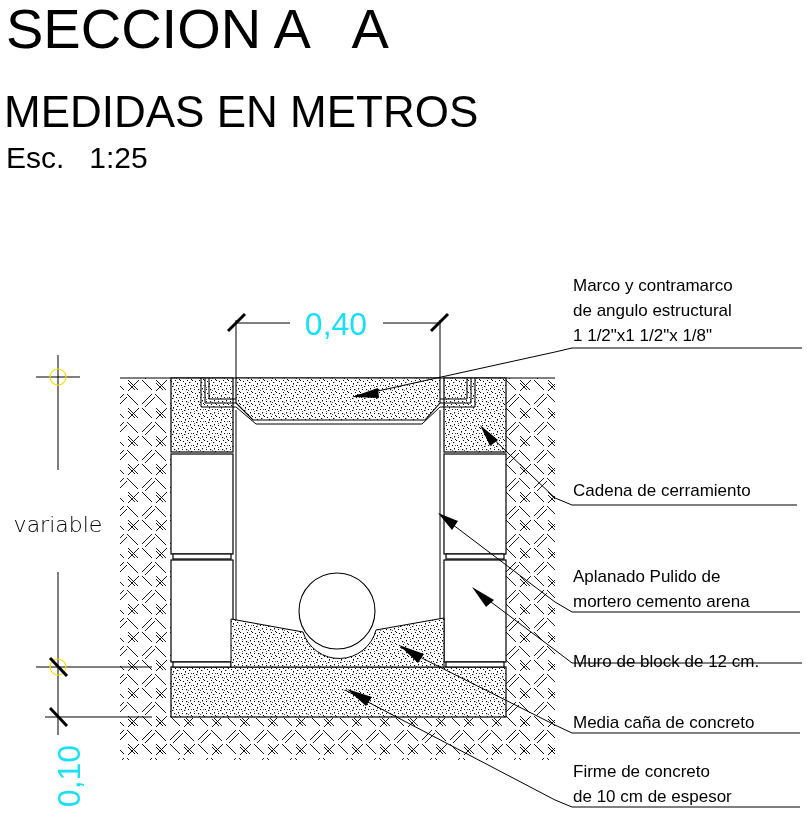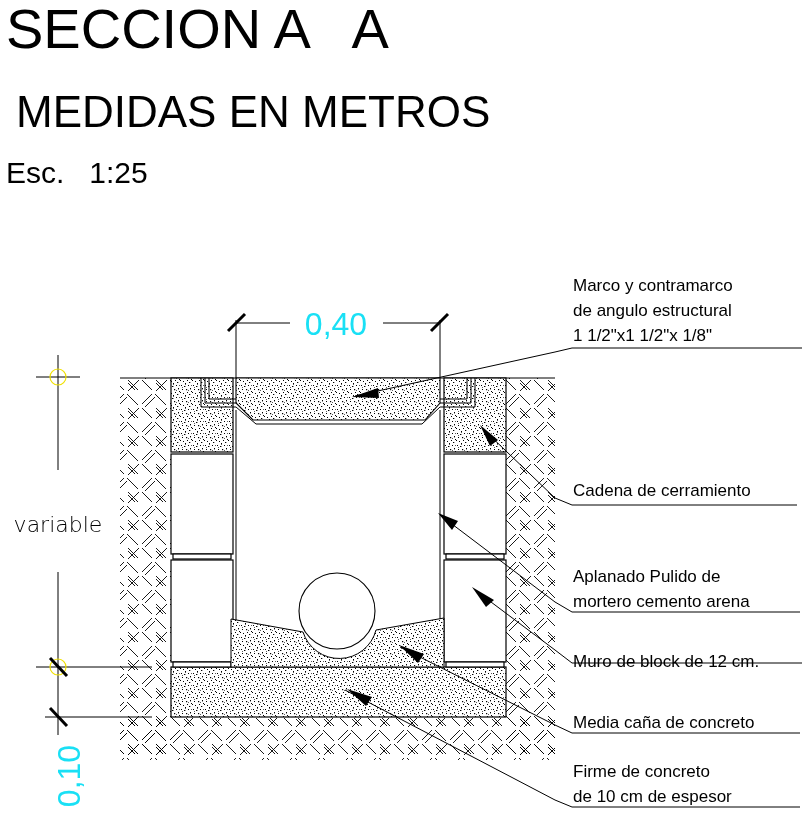--- a/index.html
+++ b/index.html
@@ -1,19 +1,19 @@
 <!DOCTYPE html>
 <html><head>
 <meta charset="utf-8">
 <style>
   html,body{margin:0;padding:0;background:#ffffff;}
   body{width:807px;height:817px;position:relative;overflow:hidden;font-family:"Liberation Sans",sans-serif;color:#000;}
   .title{position:absolute;left:6px;top:-6px;font-size:56px;line-height:70px;letter-spacing:0px;white-space:pre;}
-  .subtitle{position:absolute;left:16px;top:86px;font-size:44px;line-height:52px;white-space:pre;}
-  .scale{position:absolute;left:6px;top:155px;font-size:30px;line-height:36px;white-space:pre;}
+  .subtitle{position:absolute;left:4px;top:86px;font-size:44px;line-height:52px;white-space:pre;}
+  .scale{position:absolute;left:6px;top:140px;font-size:30px;line-height:36px;white-space:pre;}
   svg.drawing{position:absolute;left:0;top:0;}
   .lbl{font-family:"Liberation Sans",sans-serif;font-size:17px;fill:#000;}
   .dim{font-family:"Liberation Sans",sans-serif;fill:#19e0f5;}
   .var{font-family:"DejaVu Sans",sans-serif;font-size:22px;fill:#000;font-weight:200;}
 </style>
 </head>
 <body>
 
 <div class="title">SECCION A   A</div>
 <div class="subtitle">MEDIDAS EN METROS</div>

